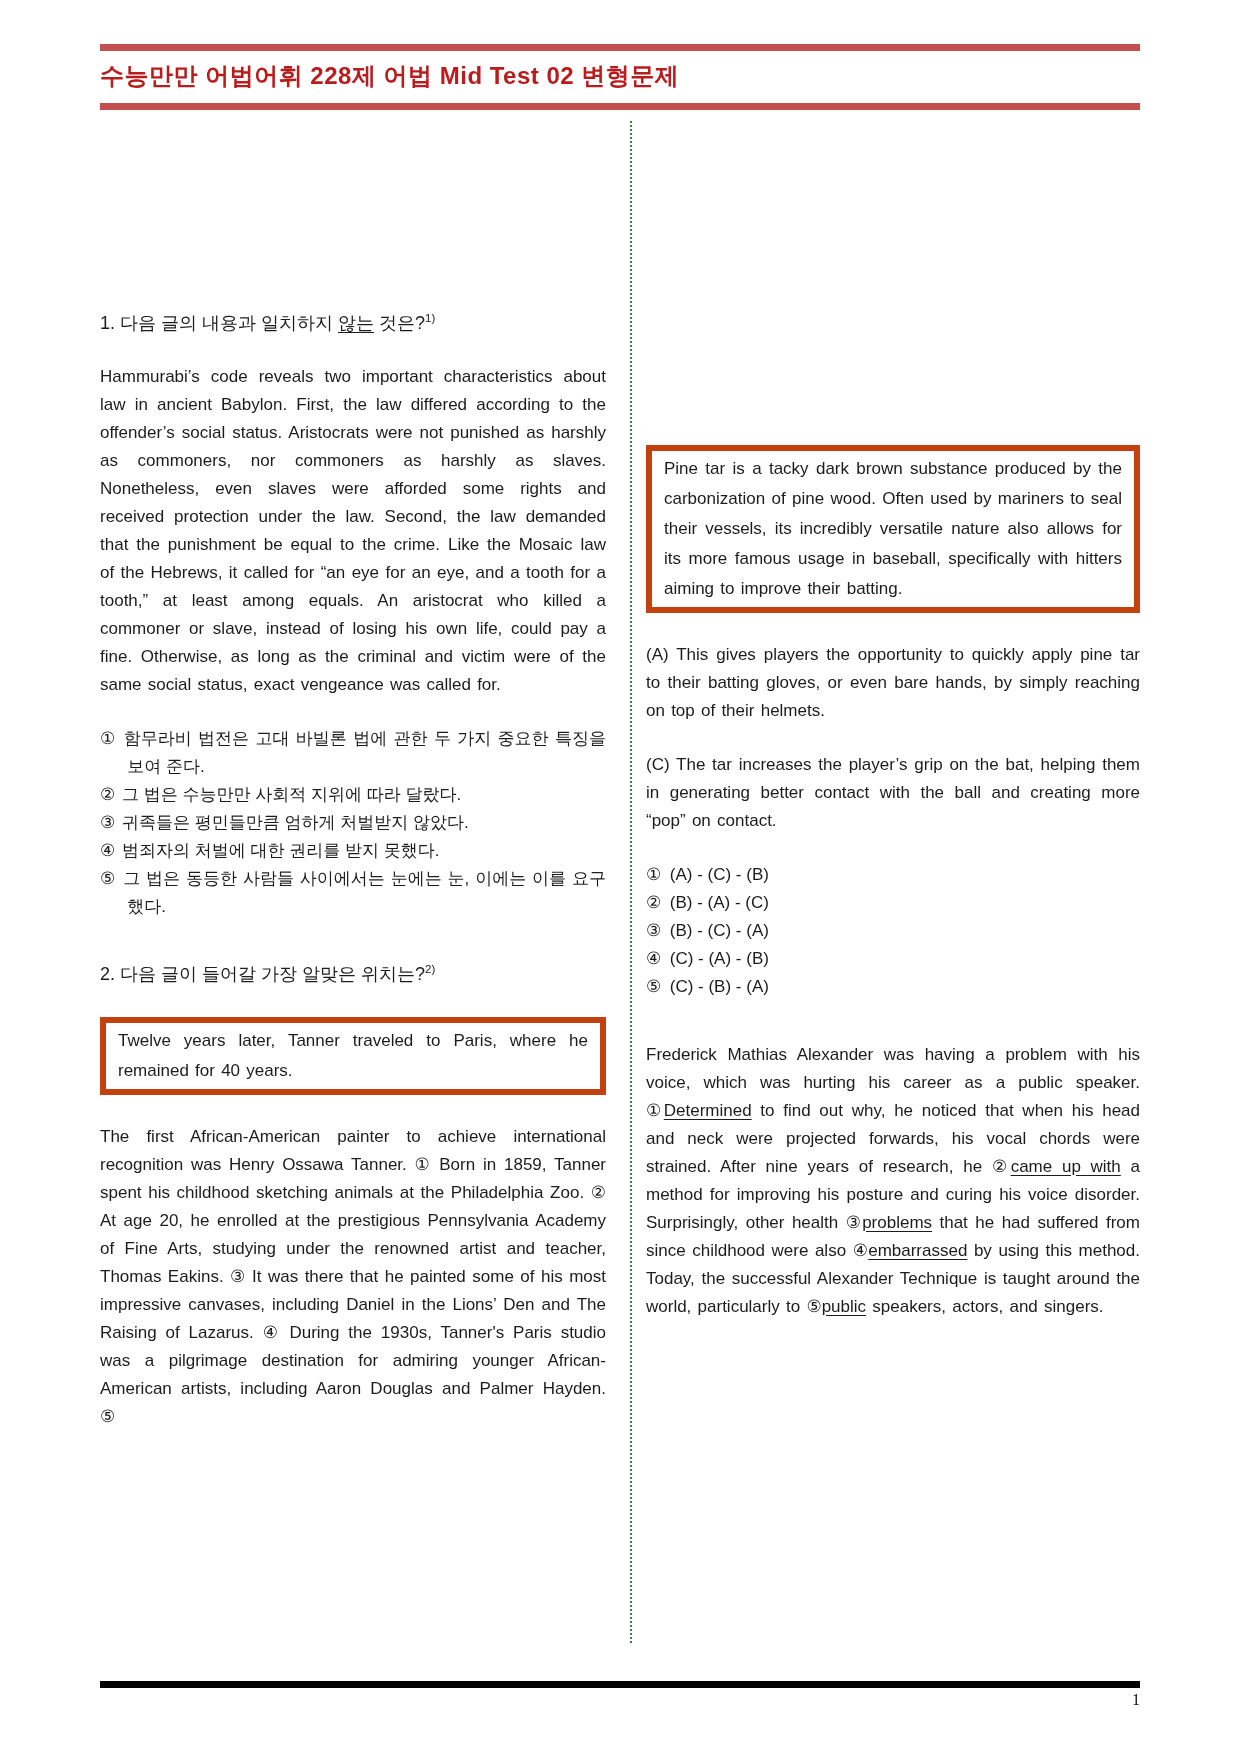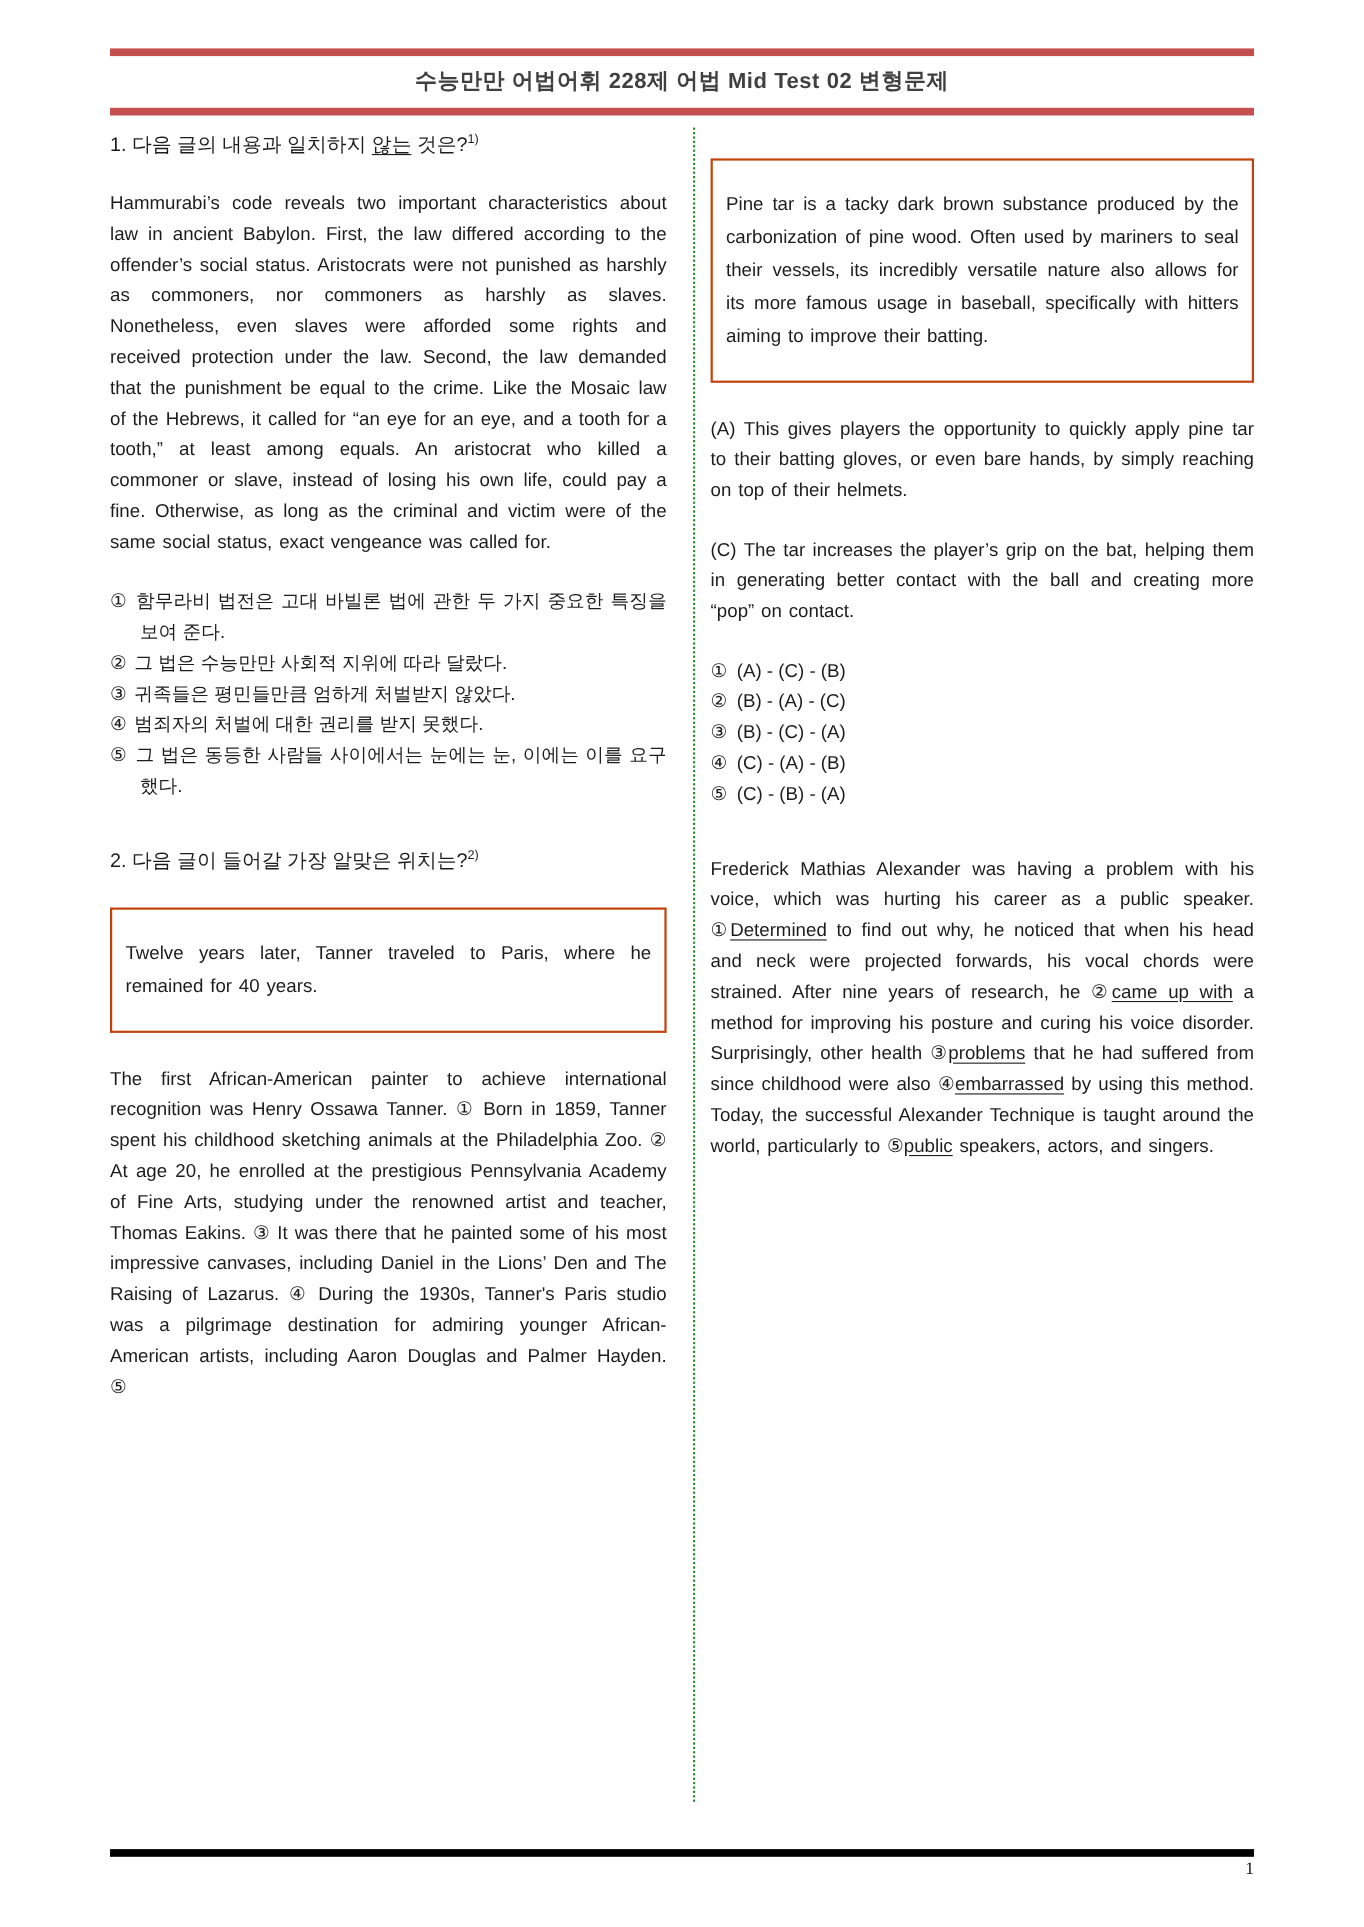--- a/index.html
+++ b/index.html
@@ -9,37 +9,37 @@
     width:1240px; height:1752px;
     background:#fff;
     padding:44px 100px 0 100px;
     font-family:"Liberation Sans", sans-serif;
     font-size:17px;
     color:#1c1c1c;
     overflow:hidden;
   }
   .rule-red { height:7px; background:var(--red,#c3504e); }
   .doc-title {
-    text-align:center; font-weight:bold; font-size:20px;
-    padding:9px 0 11px 0; letter-spacing:0.5px; color:#404040;
+    font-weight:bold; font-size:24px;
+    padding:9px 0 11px 0; letter-spacing:0.5px; color:#b91c1c;
   }
-  .cols { display:flex; margin-top:11px; height:1522px; }
+  .cols { display:flex; margin-top:11px; height:1522px;align-items:center; }
   .col-left  { width:530px; padding-right:24px; }
   .divider   { width:0; border-left:2px dotted var(--green,#2e8b2e); align-self:stretch; }
   .col-right { flex:1; padding-left:14px; }
   .qtitle { font-size:18px; line-height:30px; margin-bottom:25px; text-align:justify; text-align-last:left; }
   .qtitle.mt { margin-top:15px; }
   .para {
     text-align:justify; text-align-last:left;
     line-height:28px; margin-bottom:26px;
     word-spacing:1.5px;
   }
   .box {
-    border:2px solid #c2410c;
-    padding:25px 12px;
+    border:6px solid #c2410c;
+    padding:3px 12px;
     line-height:30px;
     text-align:justify; text-align-last:left;
     margin-bottom:28px;
     word-spacing:1.5px;
     margin-top:28px;
   }
   .opts { list-style:none; margin:0 0 38px 0; }
   .opts li {
     display:block; line-height:28px;
     text-align:justify; text-align-last:left;

